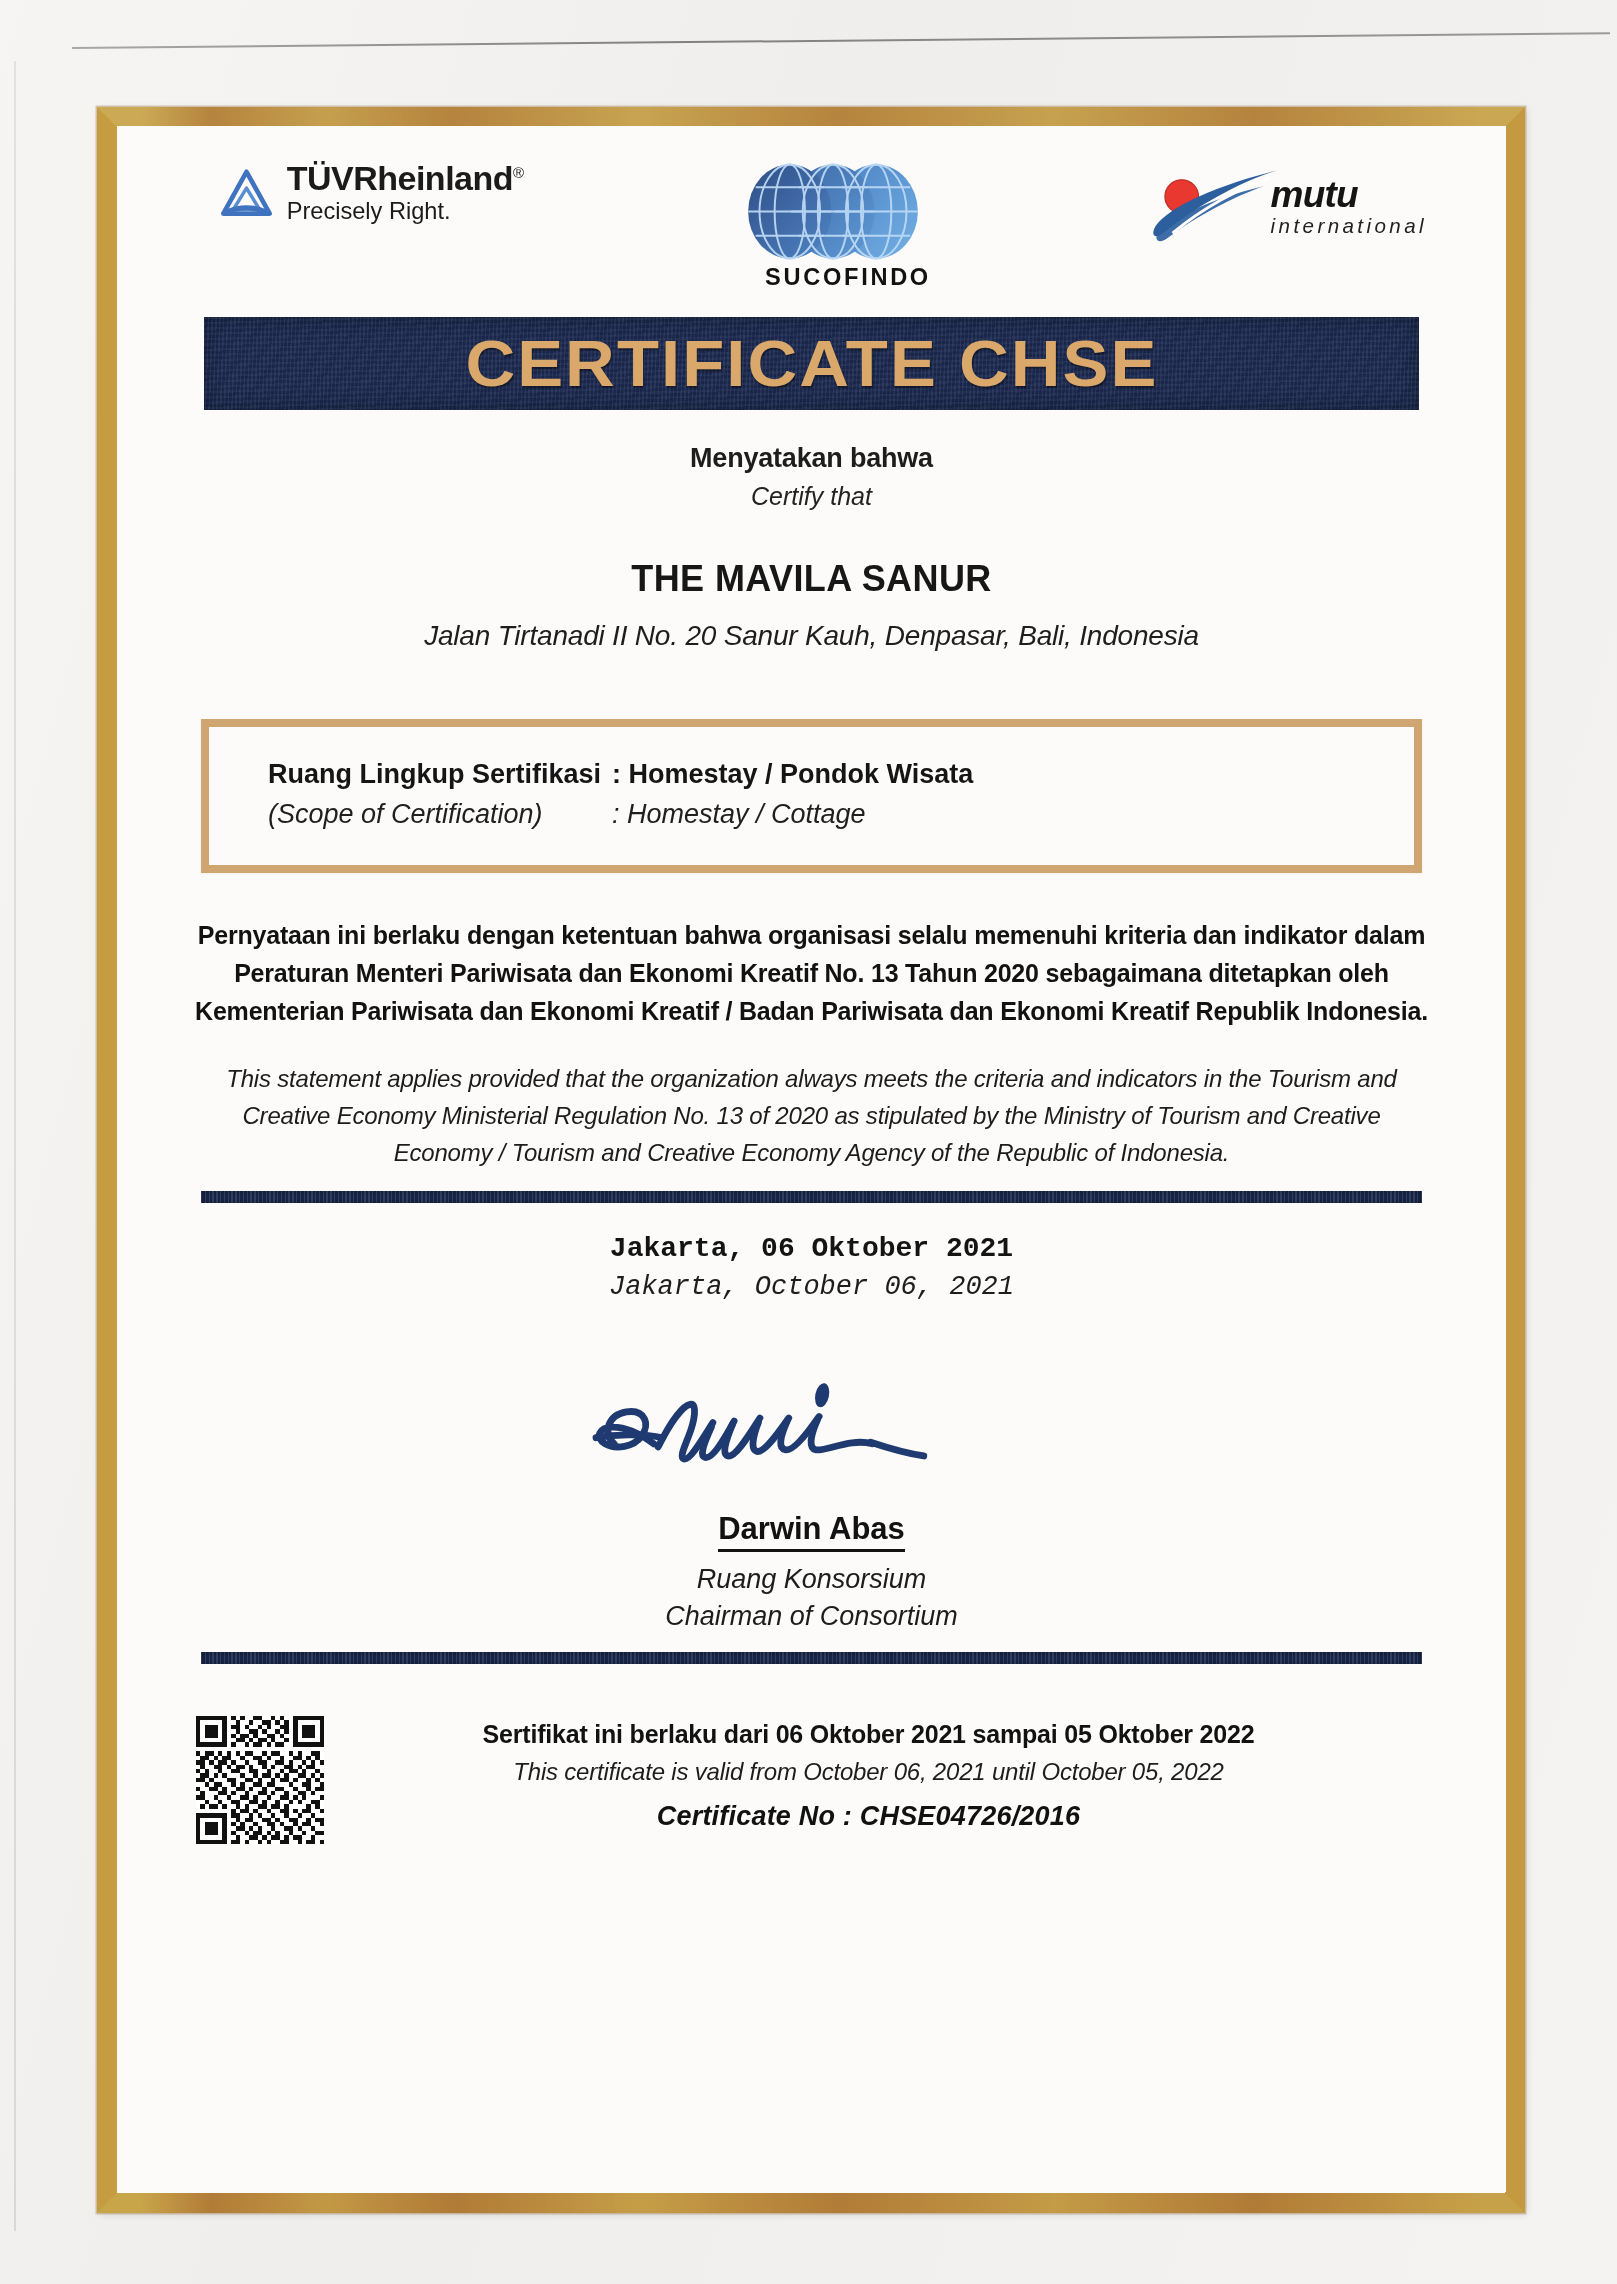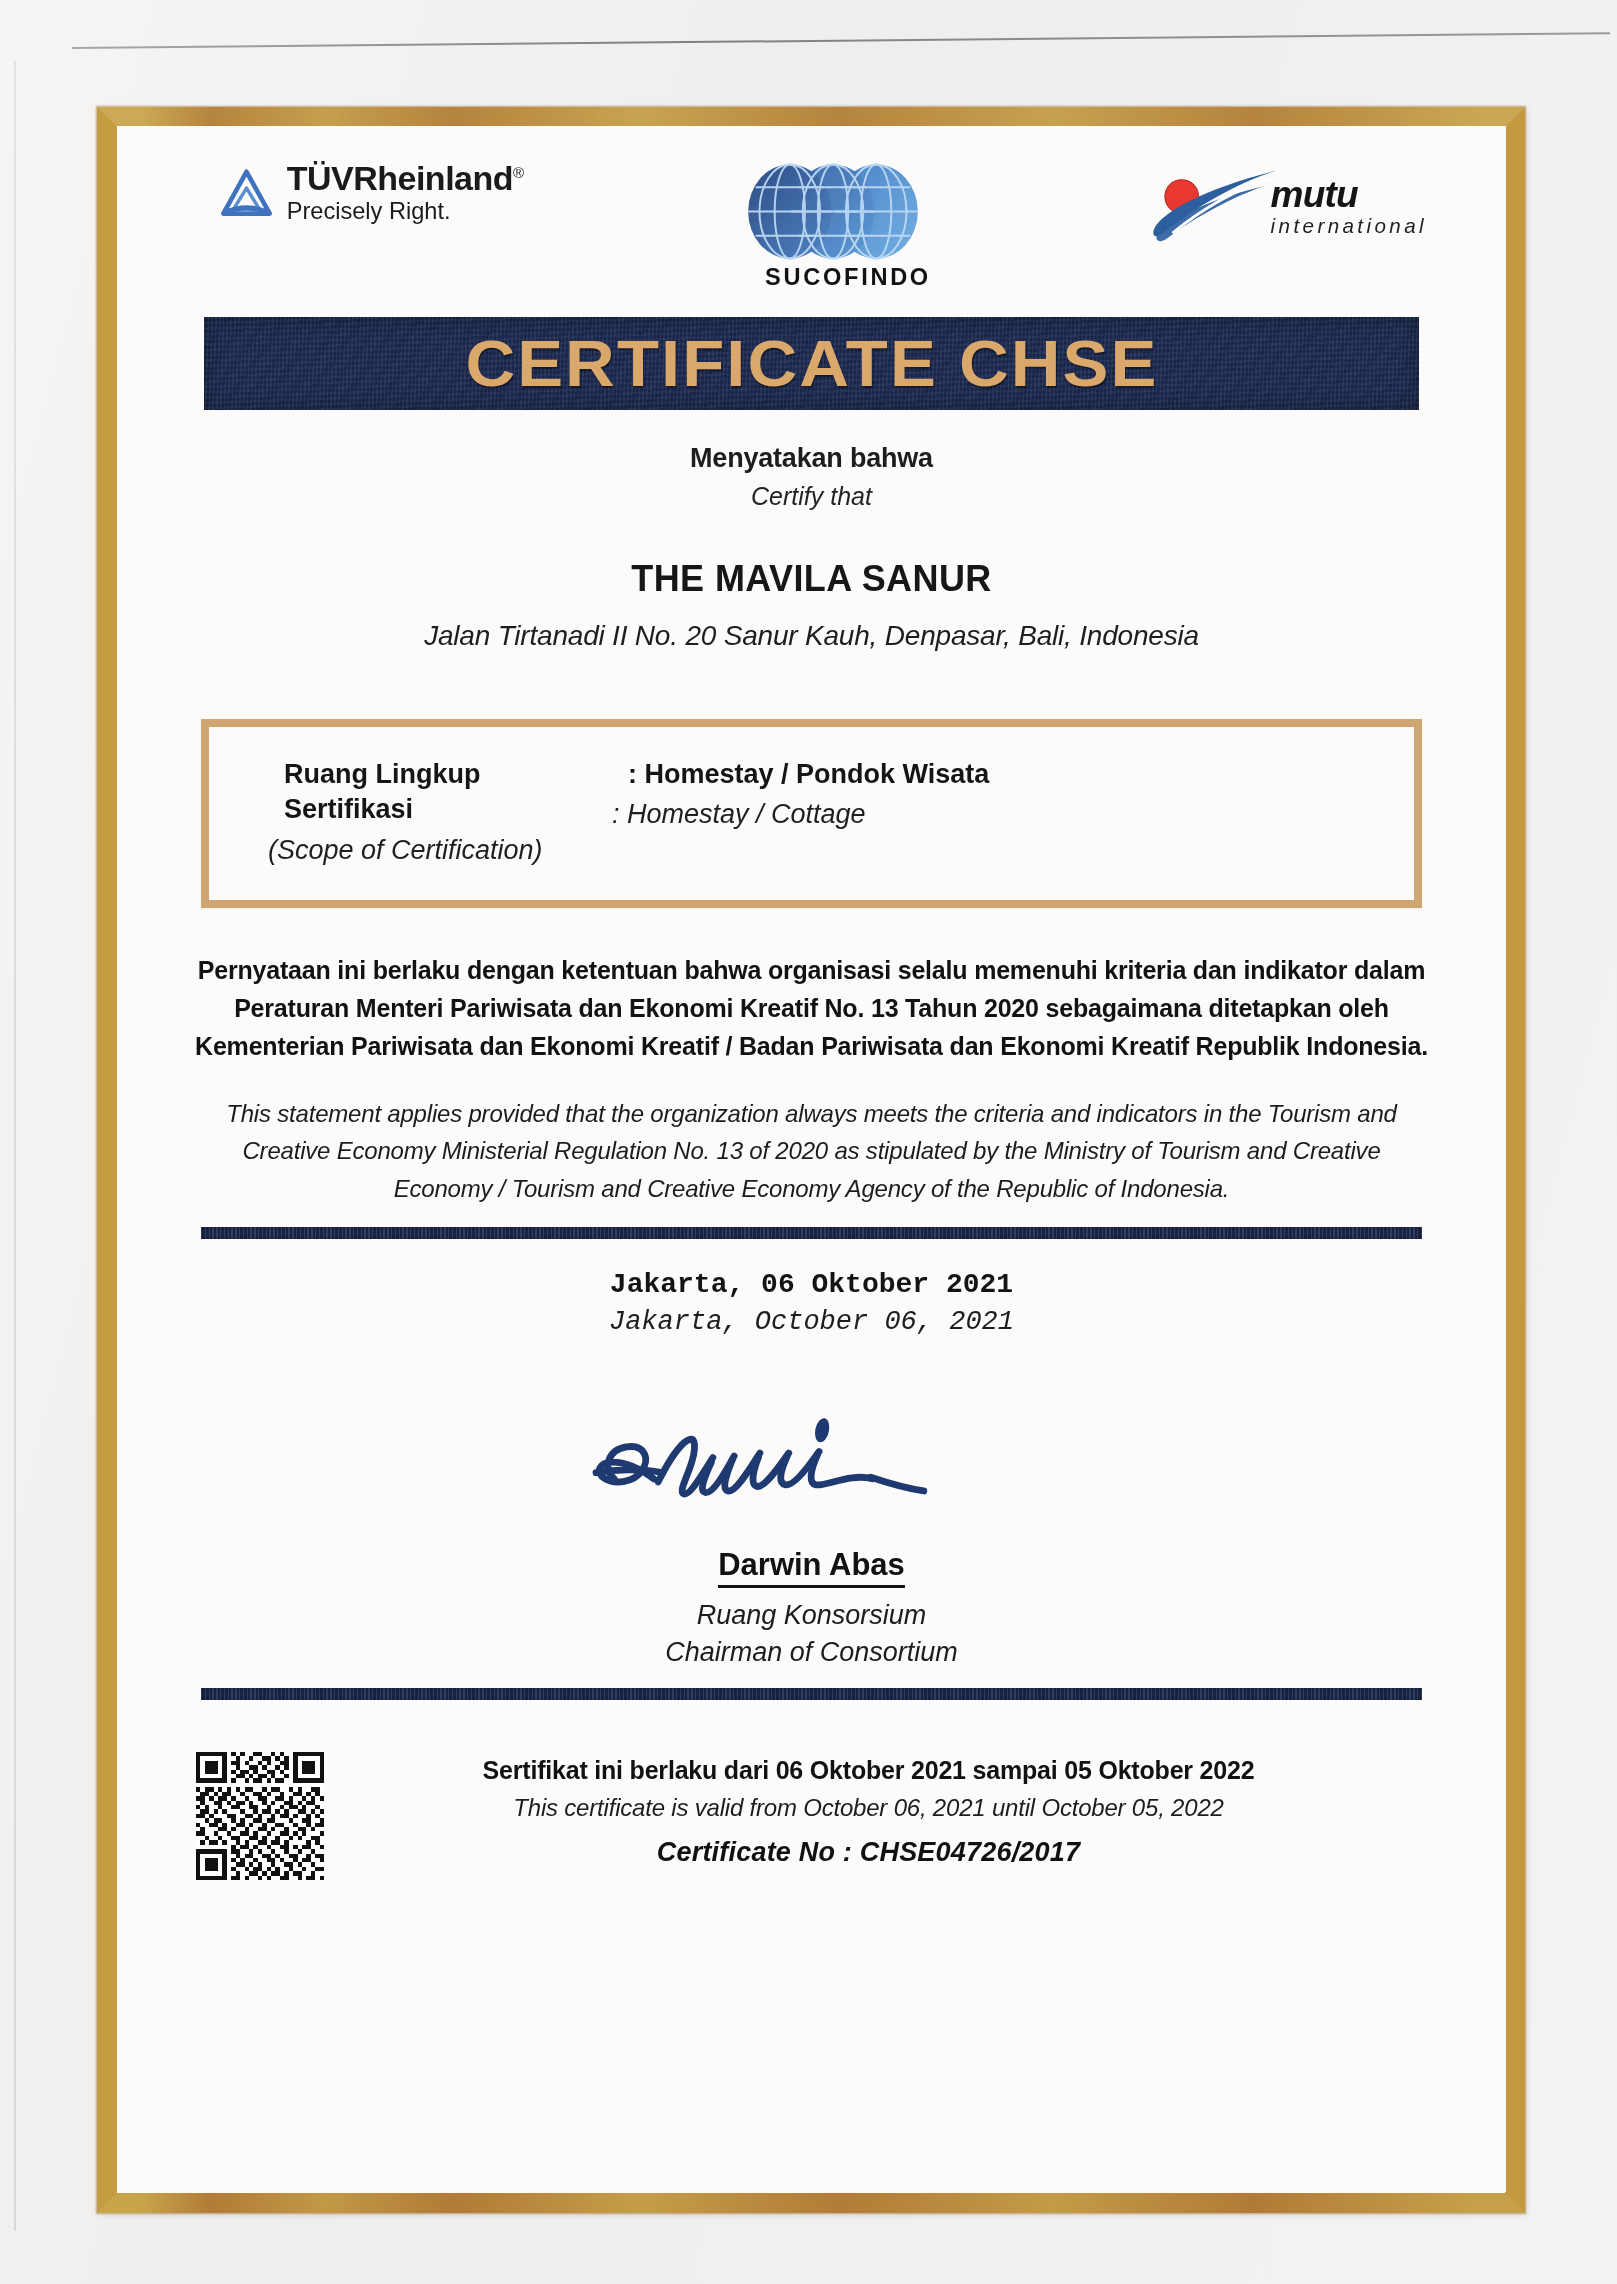--- a/index.html
+++ b/index.html
@@ -117,21 +117,21 @@
     margin:67px 37px 0 37px;
     border:8.4px solid #cfa571;
     background:#fcfbf9;
     padding:30px 0 32px 59px;
     box-shadow:0 0.8px 2.3px rgba(0,0,0,.07);
   }
   .scope-row{display:flex;align-items:flex-start;}
   .scope-row + .scope-row{margin-top:40px;}
   .scope-label{width:344px;flex:0 0 auto;}
   .scope-value{flex:1 1 auto;}
-  .ln-bold{font-size:27px;font-weight:700;color:#151515;line-height:1.32;margin-left:16px;}
+  .ln-bold{font-size:27px;font-weight:700;color:#151515;line-height:1.32;}
   .ln-ital{font-size:27px;font-style:italic;color:#1f1f1f;line-height:1.32;margin-top:4.6px;}
 
   
   .para-id{
     margin:43px 26px 0 26px;text-align:center;
     font-size:25px;font-weight:700;color:#121212;line-height:1.52;letter-spacing:-0.2px;
   }
   .para-en{
     margin:30px 29px 0 29px;text-align:center;
     font-size:24px;font-style:italic;color:#1c1c1c;line-height:1.55;letter-spacing:-0.2px;
@@ -565,18 +565,18 @@
             <rect x="19" y="28" width="2" height="1"></rect>
             <rect x="23" y="28" width="1" height="1"></rect>
             <rect x="25" y="28" width="2" height="1"></rect>
             <rect x="28" y="28" width="1" height="1"></rect>
         </g>
       </svg>
     </div>
     <div class="footer">
       <div class="f1">Sertifikat ini berlaku dari 06 Oktober 2021 sampai 05 Oktober 2022</div>
       <div class="f2">This certificate is valid from October 06, 2021 until October 05, 2022</div>
-      <div class="f3">Certificate No : CHSE04726/2017</div>
+      <div class="f3">Certificate No : CHSE04726/2016</div>
     </div>
   </div>
 
 </div>
 
 
 </body></html>

